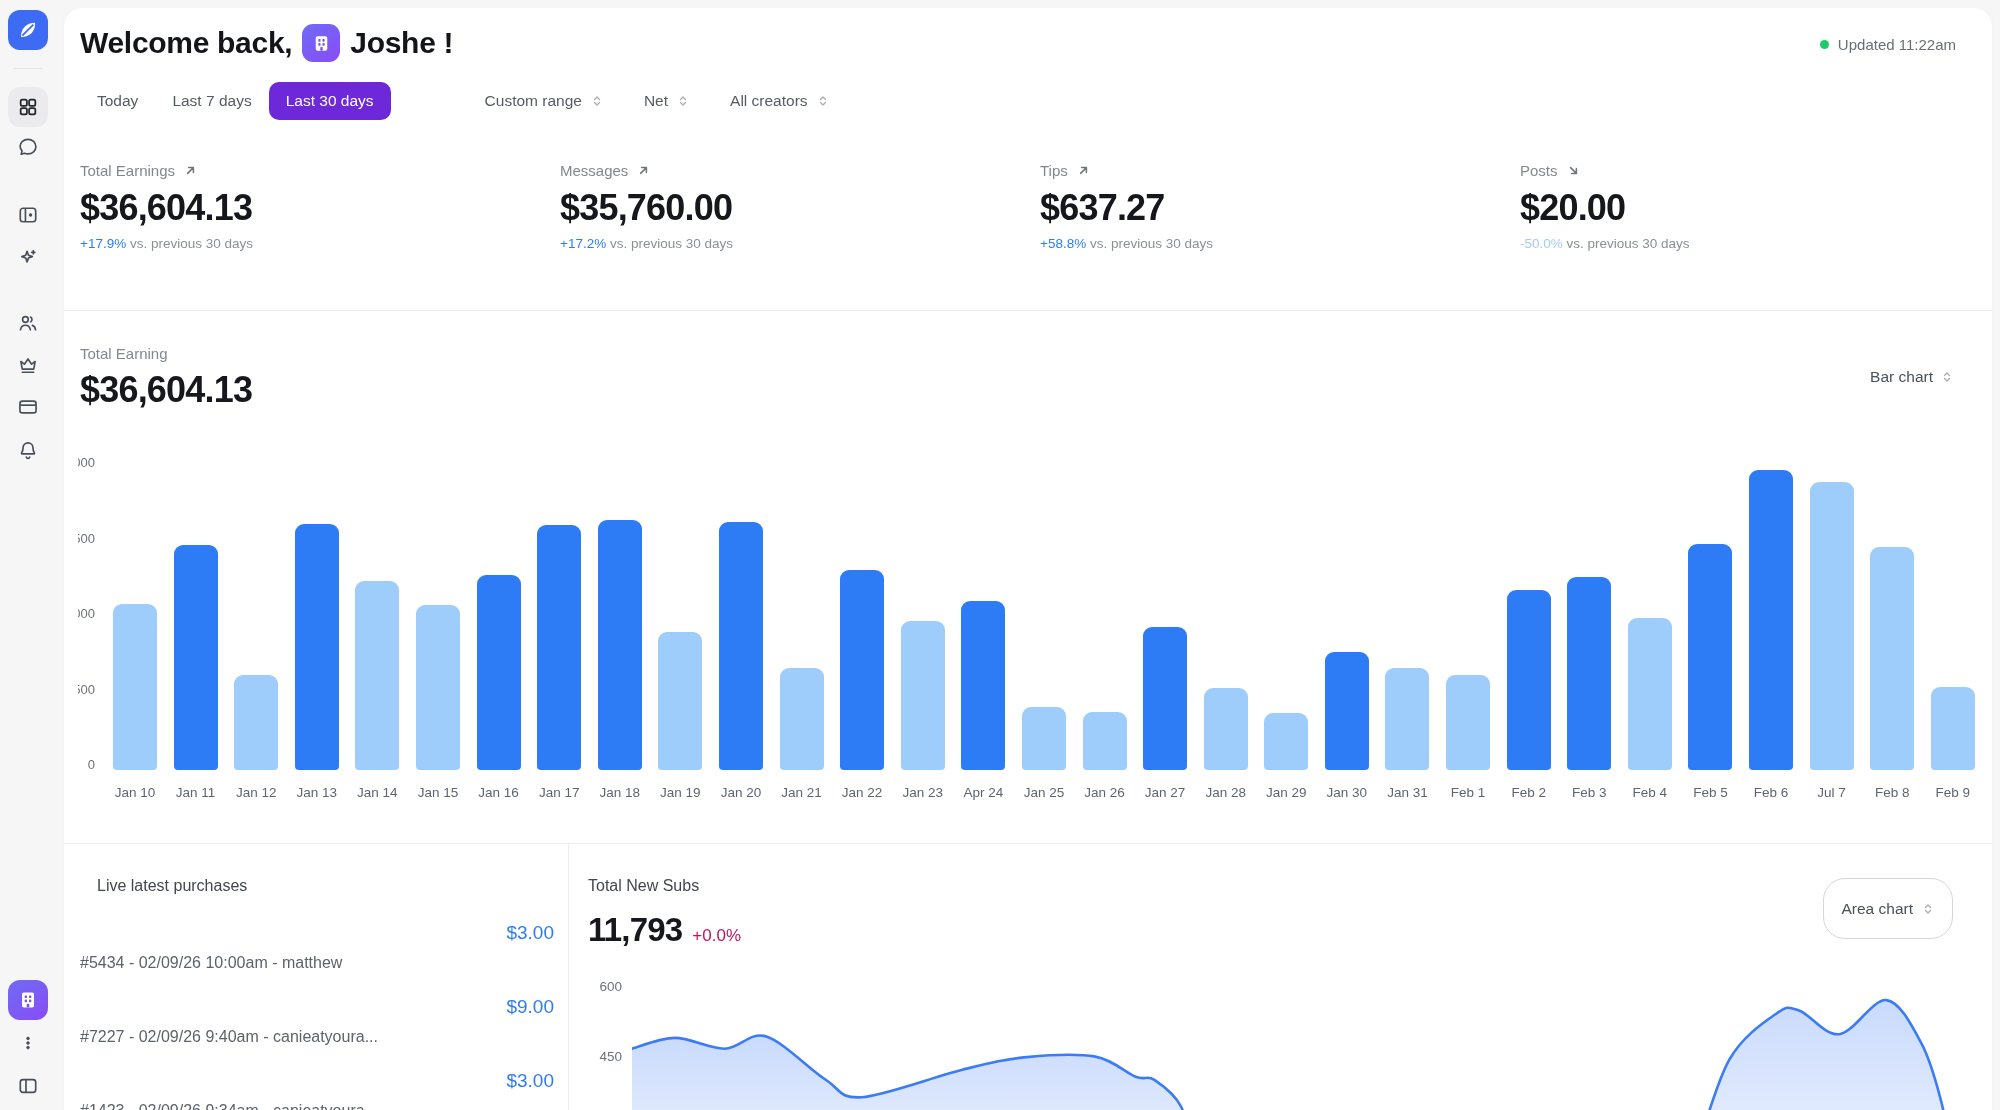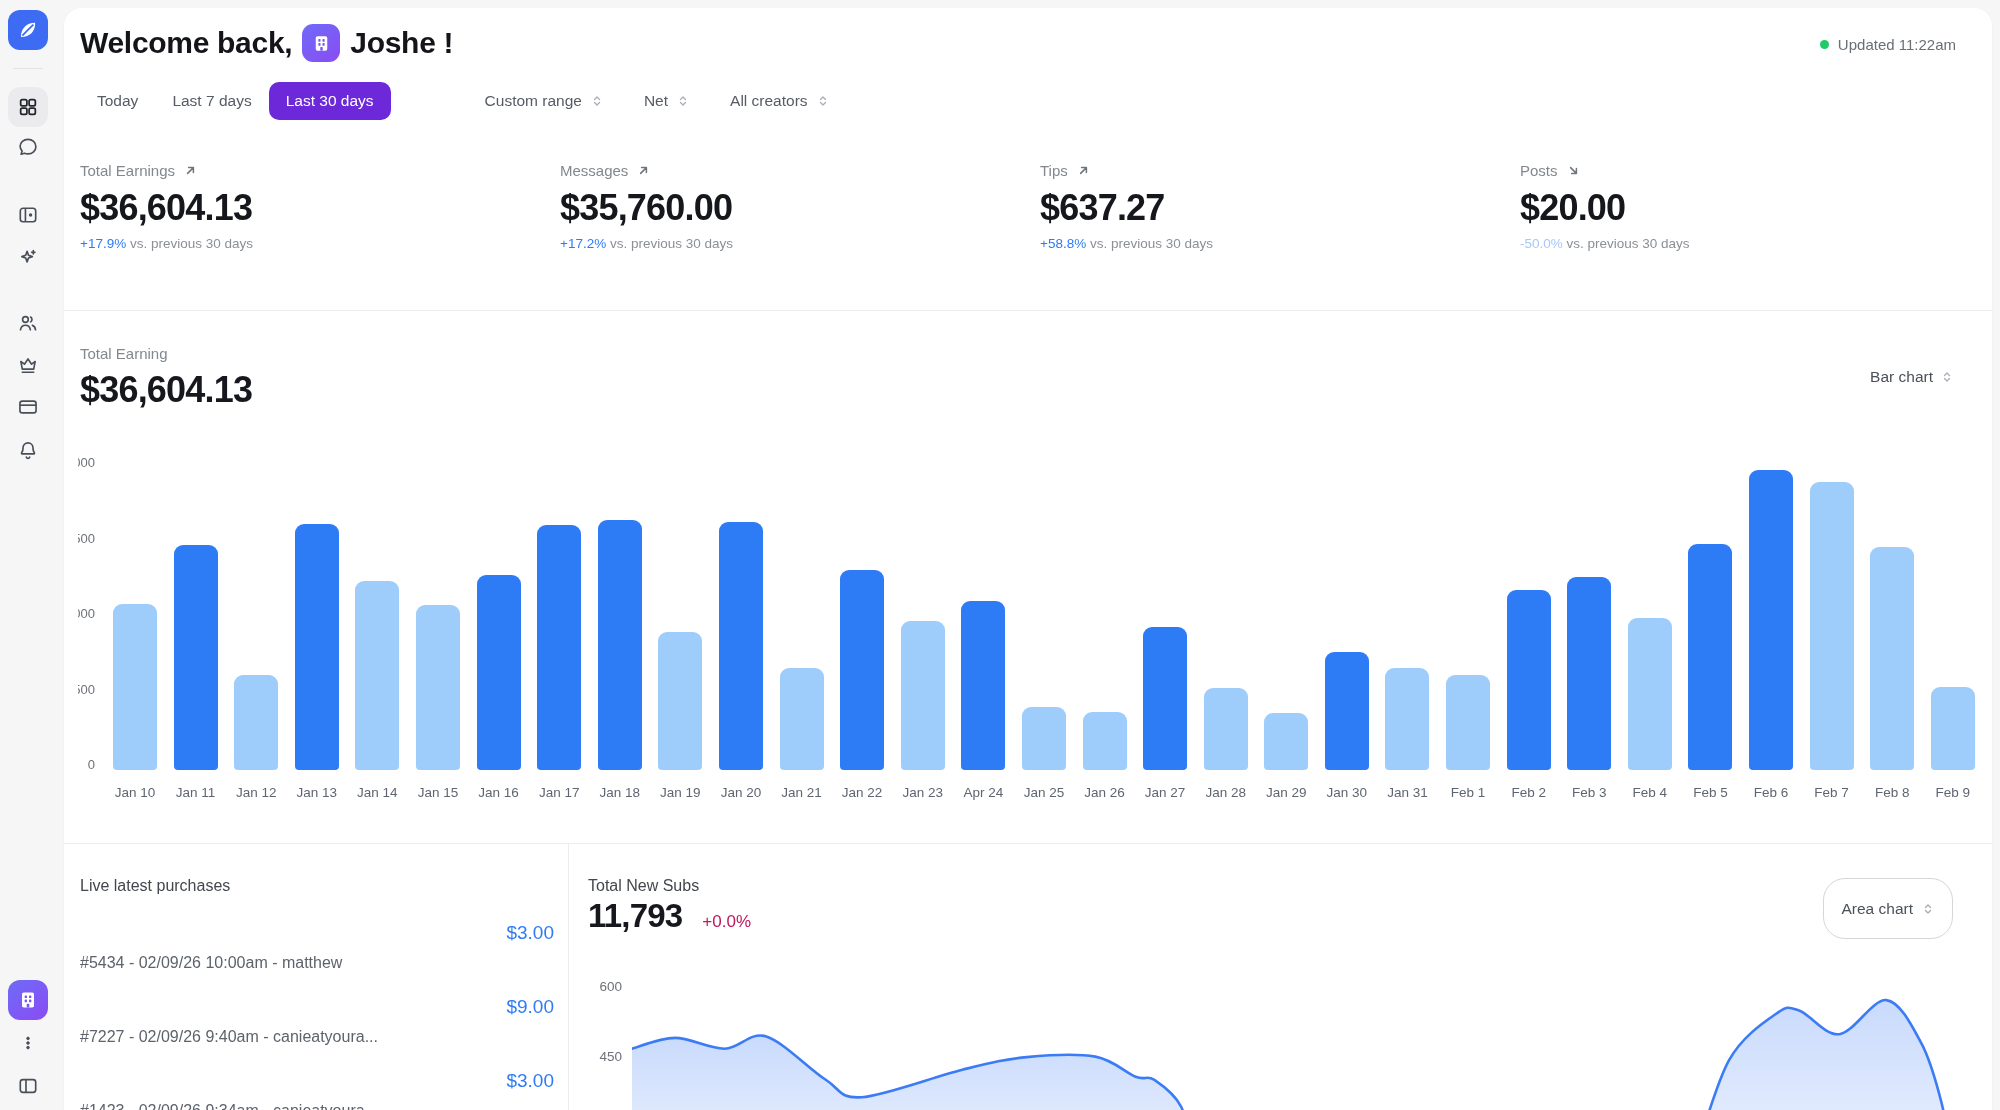--- a/index.html
+++ b/index.html
@@ -69,30 +69,30 @@
           align-items:flex-end; justify-content:space-between; }
   .bar { width:44px; border-radius:9px 9px 4px 4px; }
   .xlabels { left:49px; top:777px; width:1862px; display:flex; justify-content:space-between; }
   .xlabel { width:44px; display:flex; justify-content:center; font-size:13.5px;
             color:#5f6570; white-space:nowrap; }
 
   .vdiv { left:504px; top:835px; bottom:0; width:1px; background:#ededef; }
 
   
   .purchases { left:16px; top:869px; width:474px; }
-  .p-title { font-size:16px; color:#42474e; }
+  .p-title { font-size:16px; color:#42474e;margin-left:17px; }
   .p-item { margin-top:26px; cursor:pointer; }
   .p-item + .p-item { margin-top:22px; }
   .p-amount { text-align:right; font-size:19px; color:#2e7cf5; line-height:24px; }
   .p-detail { margin-top:7px; font-size:16px; color:#5d636b; line-height:21px; }
 
   
   .subs { left:524px; top:869px; }
   .s-title { font-size:16px; color:#42474e; }
-  .s-row { margin-top:2px; display:flex; align-items:baseline; gap:20px; }
+  .s-row { margin-top:16px; display:flex; align-items:baseline; gap:10px; }
   .s-value { font-size:33px; font-weight:600; letter-spacing:-0.8px; }
   .s-delta { font-size:17px; color:#be185d;text-align:right; }
   .pill { right:39px; top:870px; height:61px; padding:0 17px; border:1px solid #d6d6d9; border-radius:22px;
           background:#fff; display:flex; align-items:center; gap:8px; font-size:15.5px; color:#4b5159;
           cursor:pointer; font-family:inherit; }
   .a-tick { position:absolute; left:508px; width:50px; text-align:right; font-size:13.5px; color:#6d7278; }
   #area-wrap { left:568px; top:965px; width:1343px; height:140px; }
 </style>
 </head>
 <body>
@@ -367,21 +367,21 @@
       <div class="xlabel">Jan 28</div>
       <div class="xlabel">Jan 29</div>
       <div class="xlabel">Jan 30</div>
       <div class="xlabel">Jan 31</div>
       <div class="xlabel">Feb 1</div>
       <div class="xlabel">Feb 2</div>
       <div class="xlabel">Feb 3</div>
       <div class="xlabel">Feb 4</div>
       <div class="xlabel">Feb 5</div>
       <div class="xlabel">Feb 6</div>
-      <div class="xlabel">Feb 7</div>
+      <div class="xlabel">Jul 7</div>
       <div class="xlabel">Feb 8</div>
       <div class="xlabel">Feb 9</div>
     </div>
 
   <div class="hdiv abs" style="top:835px"></div>
   <div class="vdiv abs"></div>
 
   <div class="purchases abs">
     <div class="p-title">Live latest purchases</div>
     <div class="p-item">

